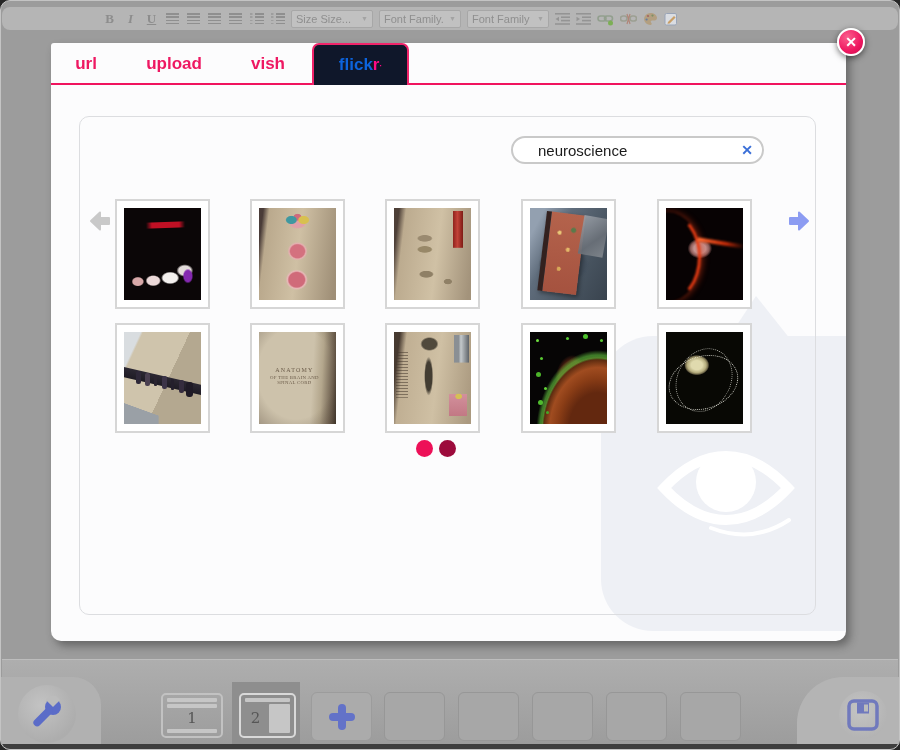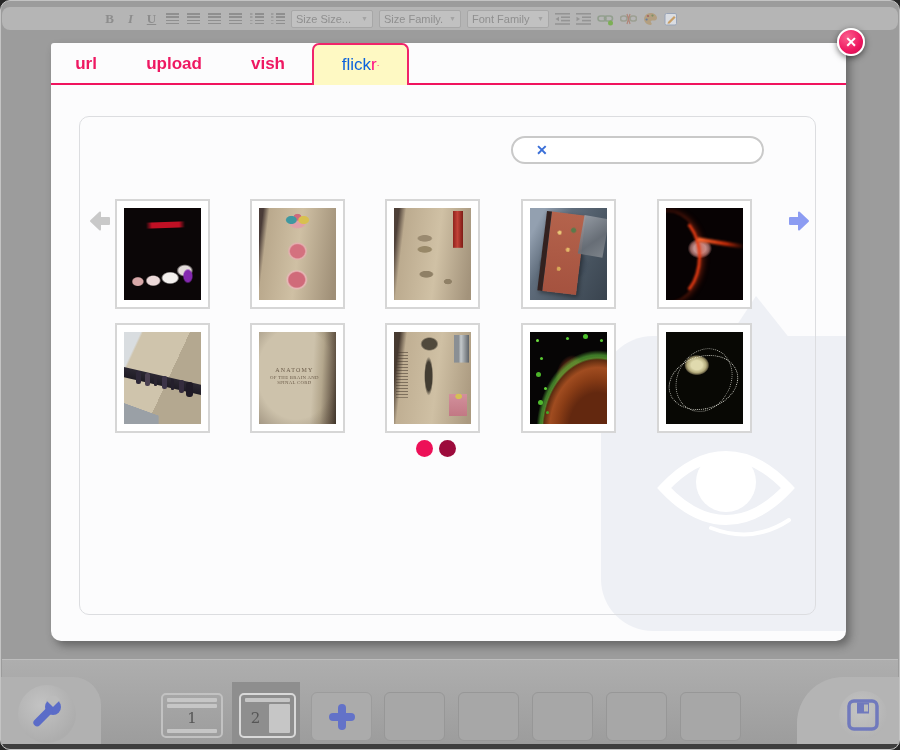--- a/index.html
+++ b/index.html
@@ -23,23 +23,23 @@
     color:#8f8f8f;font-size:11px;white-space:nowrap}
   .dd .arr{color:#a3a3a3;font-size:7px}
   .tico{display:flex;align-items:center;opacity:.8}
 
   
   .dialog{position:absolute;left:50px;top:42px;width:795px;height:598px;background:#fcfcfd;
     border-radius:3px 3px 10px 10px;box-shadow:4px 5px 8px rgba(40,40,40,.45);overflow:hidden;z-index:4}
   .tabline{position:absolute;left:0;right:0;top:40px;height:2px;background:#f0135e;z-index:2}
   .tab-label{position:absolute;top:11px;transform:translateX(-50%);font-weight:bold;font-size:17px;
     color:#ee1862;cursor:pointer;z-index:2}
-  .flickr-tab{position:absolute;left:261px;top:0;width:97px;height:42px;background:#fef9c3;
+  .flickr-tab{position:absolute;left:261px;top:0;width:97px;height:42px;background:#0f172a;
     border:2px solid #f0246a;border-bottom:none;border-radius:7px 7px 0 0;box-sizing:border-box;
-    display:flex;align-items:center;justify-content:center;font-weight:normal;font-size:17px;z-index:3;cursor:pointer}
+    display:flex;align-items:center;justify-content:center;font-weight:bold;font-size:17px;z-index:3;cursor:pointer}
   .fl-blue{color:#0c63dc}.fl-pink{color:#ff0a84}
   .fl-tm{color:#ff0a84;font-size:8px;vertical-align:super}
   .close{position:absolute;left:836px;top:27px;width:28px;height:28px;border-radius:50%;box-sizing:border-box;
     background:radial-gradient(circle at 35% 30%,#fb5e8d,#ee1860 60%,#c70b4d);border:2px solid #fff;
     box-shadow:0 2px 6px rgba(0,0,0,.55);z-index:10;display:flex;align-items:center;justify-content:center;
     color:#fff;font-weight:bold;font-size:14px;cursor:pointer}
 
   .watermark{position:absolute;left:510px;top:208px;z-index:1}
   .panel{position:absolute;left:28px;top:73px;width:735px;height:497px;border:1px solid #dcdde0;
     border-radius:10px;z-index:2}
@@ -197,21 +197,21 @@
         <span class="ic-list"></span>
       </span>
     <span class="tbtn">
         <span class="ic-list"></span>
       </span>
     <span class="dd">
       <span>Size Size...</span>
       <span class="arr">▼</span>
     </span>
     <span class="dd">
-      <span>Size Family.</span>
+      <span>Font Family.</span>
       <span class="arr">▼</span>
     </span>
     <span class="dd">
       <span>Font Family</span>
       <span class="arr">▼</span>
     </span>
     <span class="tico">
       <svg width="15" height="12">
           <g fill="#8d8d8d">
             <rect width="15" height="1.6"></rect>
@@ -283,20 +283,21 @@
     <span class="tab-label" style="left:217px">vish</span>
     <div class="flickr-tab">
       <span class="fl-blue">flick</span>
         <span class="fl-pink">r</span>
         <span class="fl-tm">·</span>
     </div>
 
     <div class="panel"></div>
 
     <div class="search">
+      <input type="text" value="neuroscience" style="">
       <span class="clr">✕</span>
     </div>
 
     <span class="nav-arrow prev">
       <svg width="24" height="22">
           <path d="M21 8 h-9 V2.5 L3 11 l9 8.5 V14 h9 z" fill="#c9c9c9" stroke="#c9c9c9" stroke-width="2" stroke-linejoin="round"></path>
         </svg>
     </span>
     <span class="nav-arrow next">
       <svg width="24" height="22">

